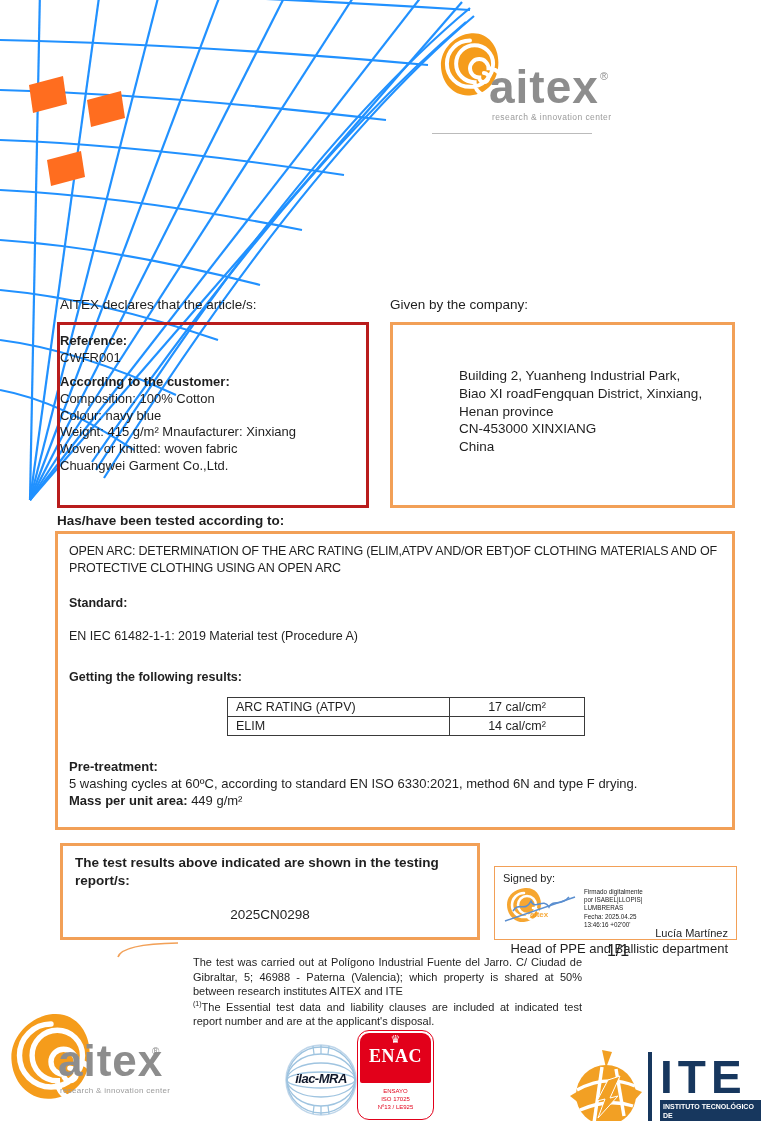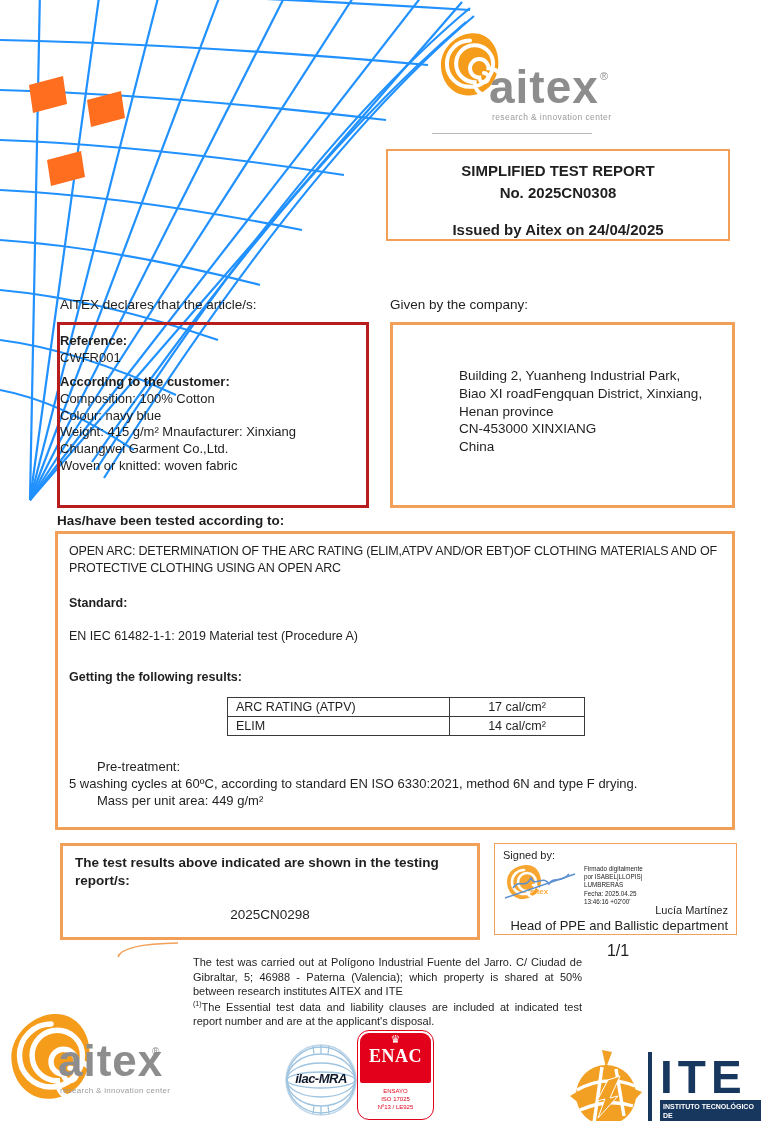--- a/index.html
+++ b/index.html
@@ -38,27 +38,27 @@
            box-sizing:border-box;padding:9px 11px;font-size:12.5px;}
   .openarc{line-height:1.35;letter-spacing:-.2px;}
   .std-label{font-weight:bold;margin-top:19px;}
   .std-value{margin-top:19px;}
   .res-label{font-weight:bold;margin-top:27px;}
   .res-table{border-collapse:collapse;margin:13px 0 0 158px;font-size:12.5px;}
   .res-table td{border:1px solid #3a3a3a;padding:1px 8px;height:16px;}
   .res-table td.param{width:205px;}
   .res-table td.val{width:118px;text-align:center;}
   .pretreat{margin-top:23px;font-size:13px;line-height:1.3;}
-  .pretreat .b{font-weight:normal;margin-left:28px;}
+  .pretreat .b{font-weight:bold;}
 
   .resbox{position:absolute;left:60px;top:843px;width:420px;height:97px;border:3px solid #F2A057;
           box-sizing:border-box;padding:8px 12px;font-size:13.5px;font-weight:bold;line-height:1.3;}
   .resbox .num{font-weight:normal;text-align:center;margin-top:17px;}
 
-  .sigbox{position:absolute;left:494px;top:843px;width:243px;height:92px;border:1.5px solid #F2A057;
+  .sigbox{position:absolute;left:494px;top:866px;width:243px;height:74px;border:1.5px solid #F2A057;
           box-sizing:border-box;padding:5px 8px 3px 8px;font-size:11px;}
   .sig-row{display:flex;margin-top:1px;}
   .sig-graphic{position:relative;width:78px;height:42px;flex:0 0 auto;}
   .stamp-word{position:absolute;left:27px;top:25px;font-size:8px;color:#F59C1B;font-weight:bold;opacity:.85;}
   .cert{font-size:6.3px;line-height:1.3;margin-left:3px;margin-top:3px;color:#222;}
   .signer{text-align:right;line-height:1.25;margin-top:-2px;}
   .signer .t{font-size:13px;}
 
   .pagenum{position:absolute;left:593px;top:942px;width:50px;text-align:center;font-size:16px;}
 
@@ -124,39 +124,34 @@
 
   <svg class="abs" style="left:437px;top:26px;" width="66" height="82" viewBox="0 0 100 110">
     <path d="M52,4 C76,2 93,22 93,48 C93,76 76,96 50,98 C26,100 7,80 6,54 C5,28 28,6 52,4 Z" fill="#F59C1B"></path>
     <path d="M50,15 a35,35 0 1 0 35,35 a28,28 0 1 0 -28,28 a21,21 0 1 0 21,-21 a14,14 0 1 0 -14,14 a7,7 0 1 0 7,-7" fill="none" stroke="#fff" stroke-width="6" stroke-linecap="round"></path>
   </svg>
   <div class="hdr-word">aitex</div>
   <div class="hdr-reg">®</div>
   <div class="hdr-tag">research &amp; innovation center</div>
   <div class="hdr-rule"></div>
 
-  <div class="title-box">
-    <div>SIMPLIFIED TEST REPORT</div>
-    <div>No. 2025CN0308</div>
-    <div class="issued">Issued by Aitex on 24/04/2025</div>
-  </div>
 
   <div class="decl left">AITEX declares that the article/s:</div>
   <div class="decl right">Given by the company:</div>
 
   <div class="ref-box">
     <div class="b">Reference:</div>
     <div>CWFR001</div>
     <div class="gap"></div>
     <div class="b">According to the customer:</div>
     <div>Composition: 100% Cotton</div>
     <div>Colour: navy blue</div>
     <div>Weight: 415 g/m² Mnaufacturer: Xinxiang</div>
+    <div>Woven or knitted: woven fabric</div>
     <div>Chuangwei Garment Co.,Ltd.</div>
-    <div>Woven or knitted: woven fabric</div>
   </div>
 
   <div class="co-box">
     <div>Building 2, Yuanheng Industrial Park,</div>
     <div>Biao XI roadFengquan District, Xinxiang,</div>
     <div>Henan province</div>
     <div>CN-453000 XINXIANG</div>
     <div>China</div>
   </div>
 

